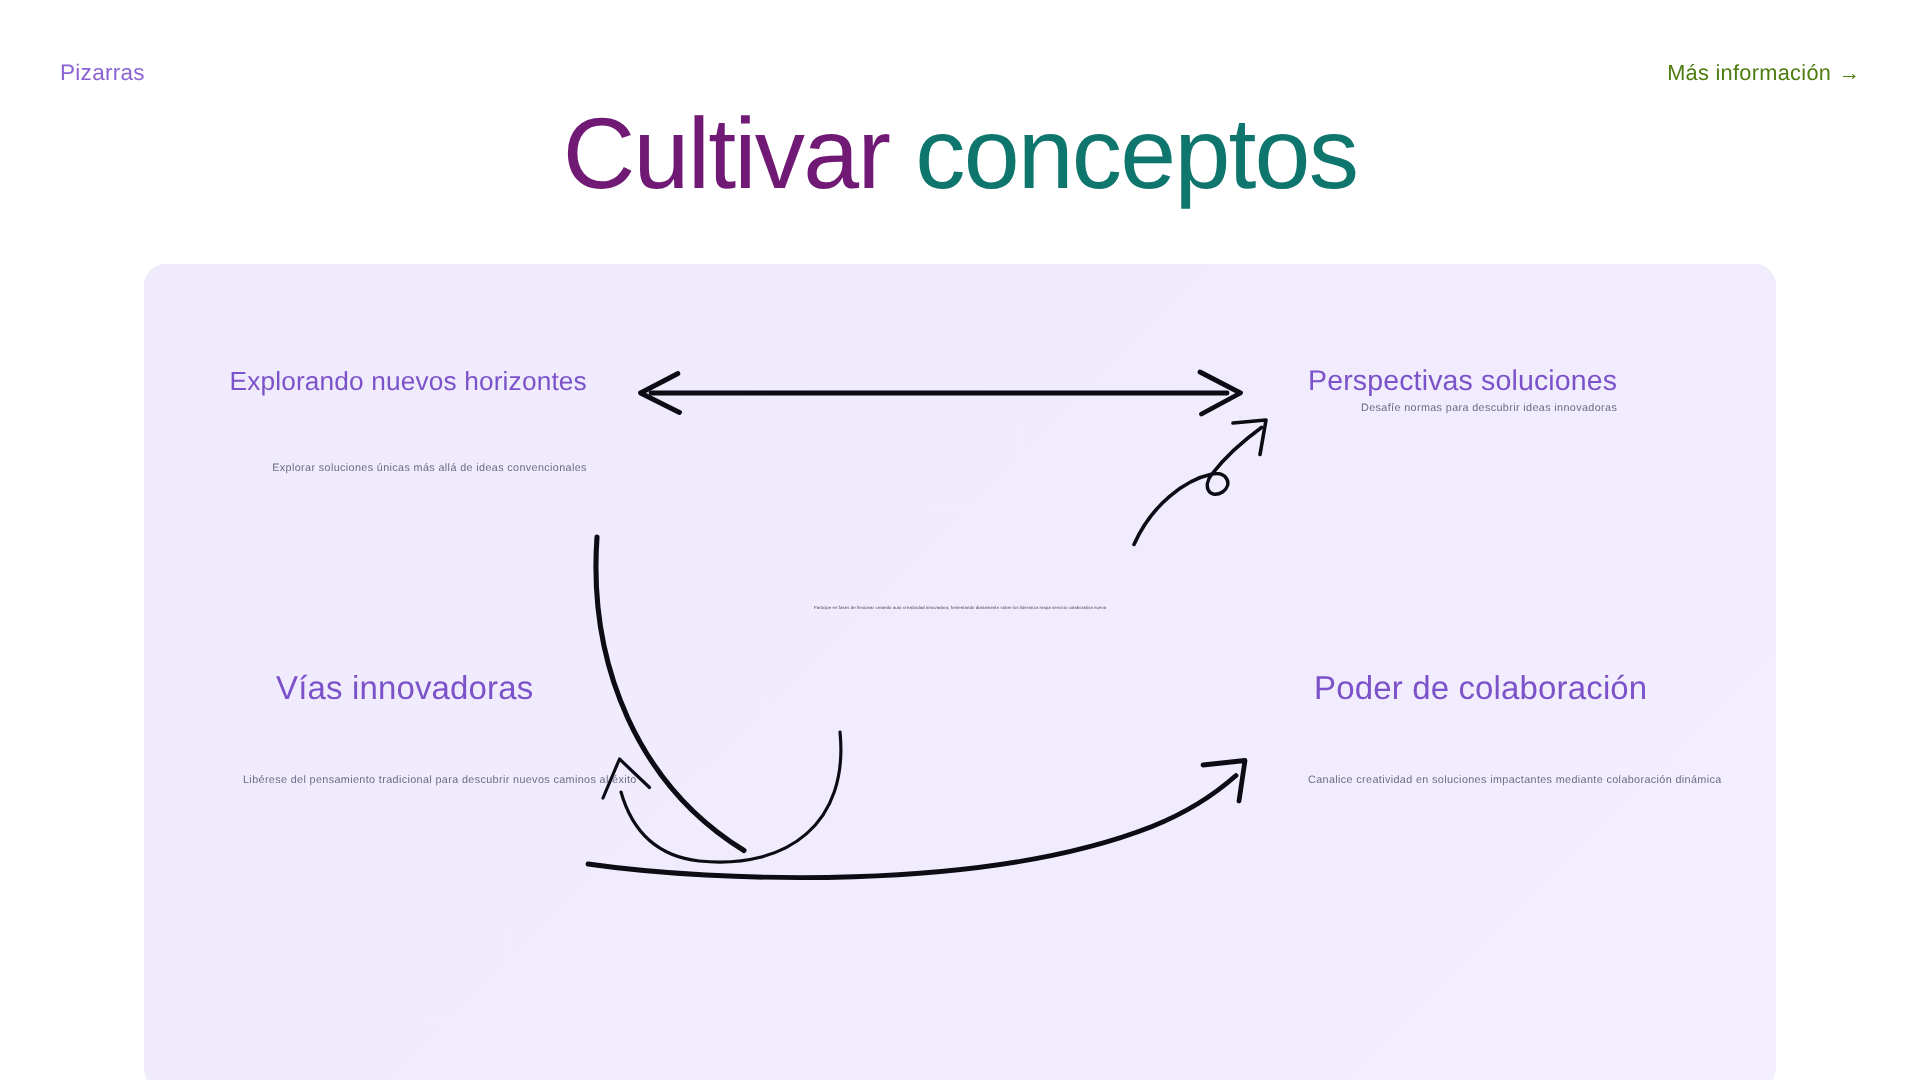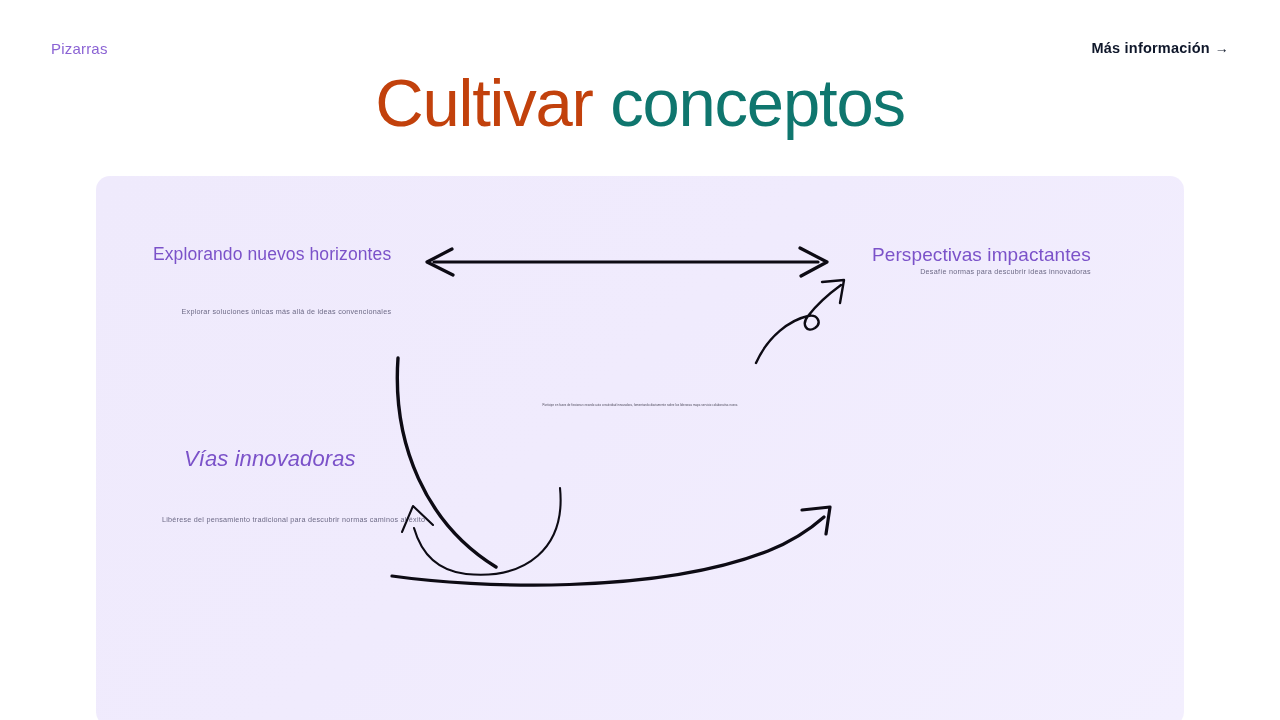--- a/index.html
+++ b/index.html
@@ -18,56 +18,56 @@
 
   
   .topbar {
     position: absolute;
     top: 0; left: 0;
     width: 1280px;
     height: 96px;
     display: flex;
     align-items: center;
     justify-content: space-between;
-    padding: 0 51px;
+    padding: 0 40px;
   }
 
   .brand {
     font-size: 15px;
     color: #8b63d4;
     letter-spacing: 0.2px;
     font-weight: 400;
   }
 
   .more-link {
     font-size: 14.5px;
-    color: #0f172a;
+    color: #4d7c0f;
     letter-spacing: 0.2px;
-    font-weight: 700;
+    font-weight: 400;
     white-space: nowrap;
   }
   .more-link .arrow-glyph {
     margin-left: 5px;
     font-size: 14px;
   }
 
   
   .title {
     position: absolute;
     top: 62px;
     left: 0;
     width: 1280px;
     text-align: center;
     font-size: 67px;
     line-height: 82px;
     font-weight: 400;
     letter-spacing: -1.2px;
     white-space: nowrap;
   }
-  .title .t-dark  { color: #c2410c; }
+  .title .t-dark  { color: #701a75; }
   .title .t-accent{ color: #0f766e; }
 
   
   .panel {
     position: absolute;
     left: 96px;
     top: 176px;
     width: 1088px;
     height: 550px;
     border-radius: 14px;
@@ -100,21 +100,21 @@
   #quad-tl .q-title { font-size: 17.5px; }
   #quad-tl .q-desc  { margin-top: 41px; }
 
   
   #quad-tr { left: 776px; top: 68px;  }
   #quad-tr .q-title { font-size: 19px; }
   #quad-tr .q-desc  { }
 
   
   #quad-bl { left: 88px;  top: 270px; }
-  #quad-bl .q-title { font-size: 22px; font-style: italic; }
+  #quad-bl .q-title { font-size: 22px; }
   #quad-bl .q-desc  { margin-top: 42px; margin-left: -22px; }
 
   
   #quad-br { left: 780px; top: 270px; }
   #quad-br .q-title { font-size: 22px; }
   #quad-br .q-desc  { margin-top: 42px; margin-left: -4px; }
 
   
   .micro-note {
     position: absolute;
@@ -194,25 +194,29 @@
       <path d="M 706 334 L 734 331 L 730 358" stroke-width="3.2"></path>
     </g>
   </svg>
 
   <div class="quad" id="quad-tl">
     <div class="q-title">Explorando nuevos horizontes</div>
     <div class="q-desc">Explorar soluciones únicas más allá de ideas convencionales</div>
   </div>
 
   <div class="quad" id="quad-tr">
-    <div class="q-title">Perspectivas impactantes</div>
+    <div class="q-title">Perspectivas soluciones</div>
     <div class="q-desc">Desafíe normas para descubrir ideas innovadoras</div>
   </div>
 
   <div class="quad" id="quad-bl">
     <div class="q-title">Vías innovadoras</div>
-    <div class="q-desc">Libérese del pensamiento tradicional para descubrir normas caminos al éxito</div>
-  </div>
-
+    <div class="q-desc">Libérese del pensamiento tradicional para descubrir nuevos caminos al éxito</div>
+  </div>
+
+  <div class="quad" id="quad-br">
+    <div class="q-title">Poder de colaboración</div>
+    <div class="q-desc">Canalice creatividad en soluciones impactantes mediante colaboración dinámica</div>
+  </div>
 
   <div class="micro-note">Participe en fases de fiexionar creando auto creatividad innovadora, fomentando diariamente sobre los lideranza mapa servicio colaborativa nueva</div>
 
 </div>
 
 </body></html>

